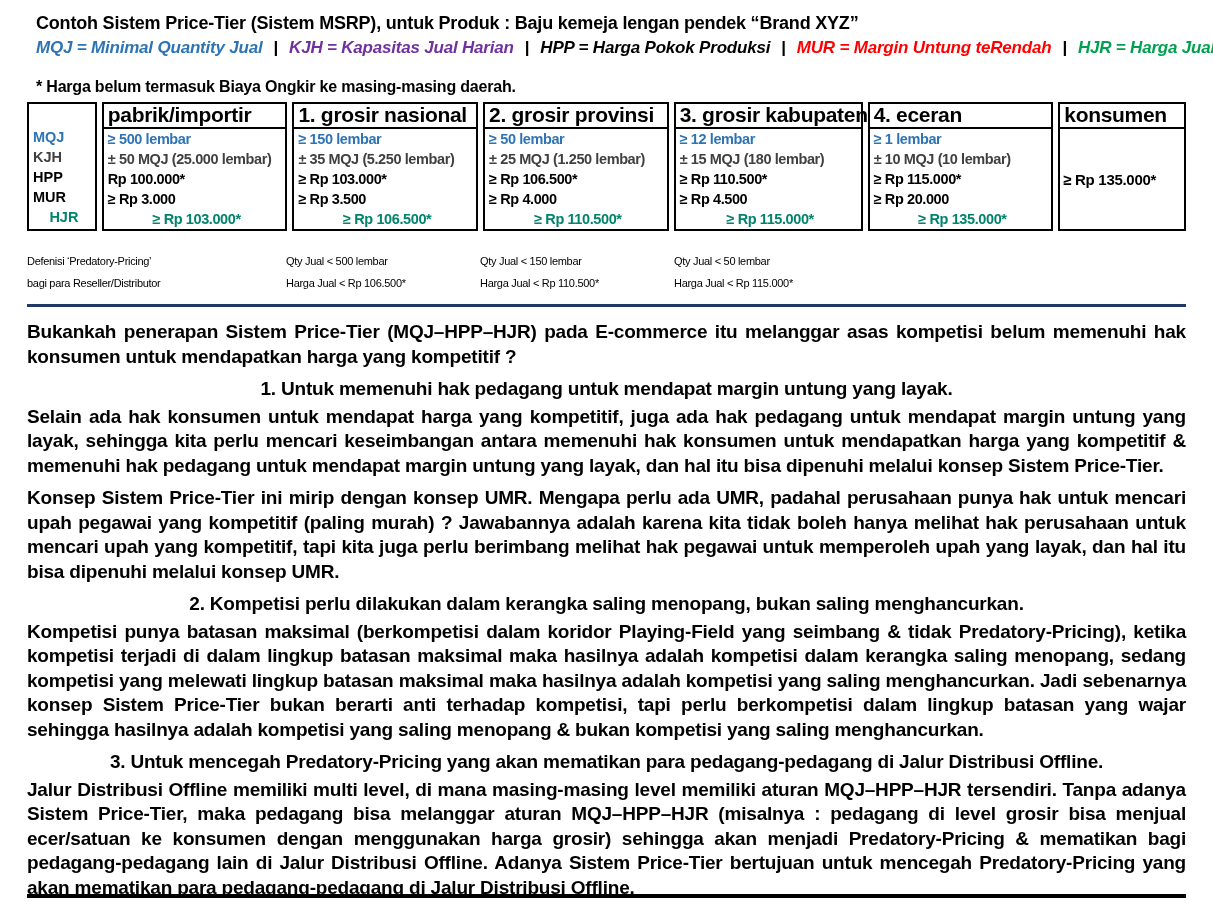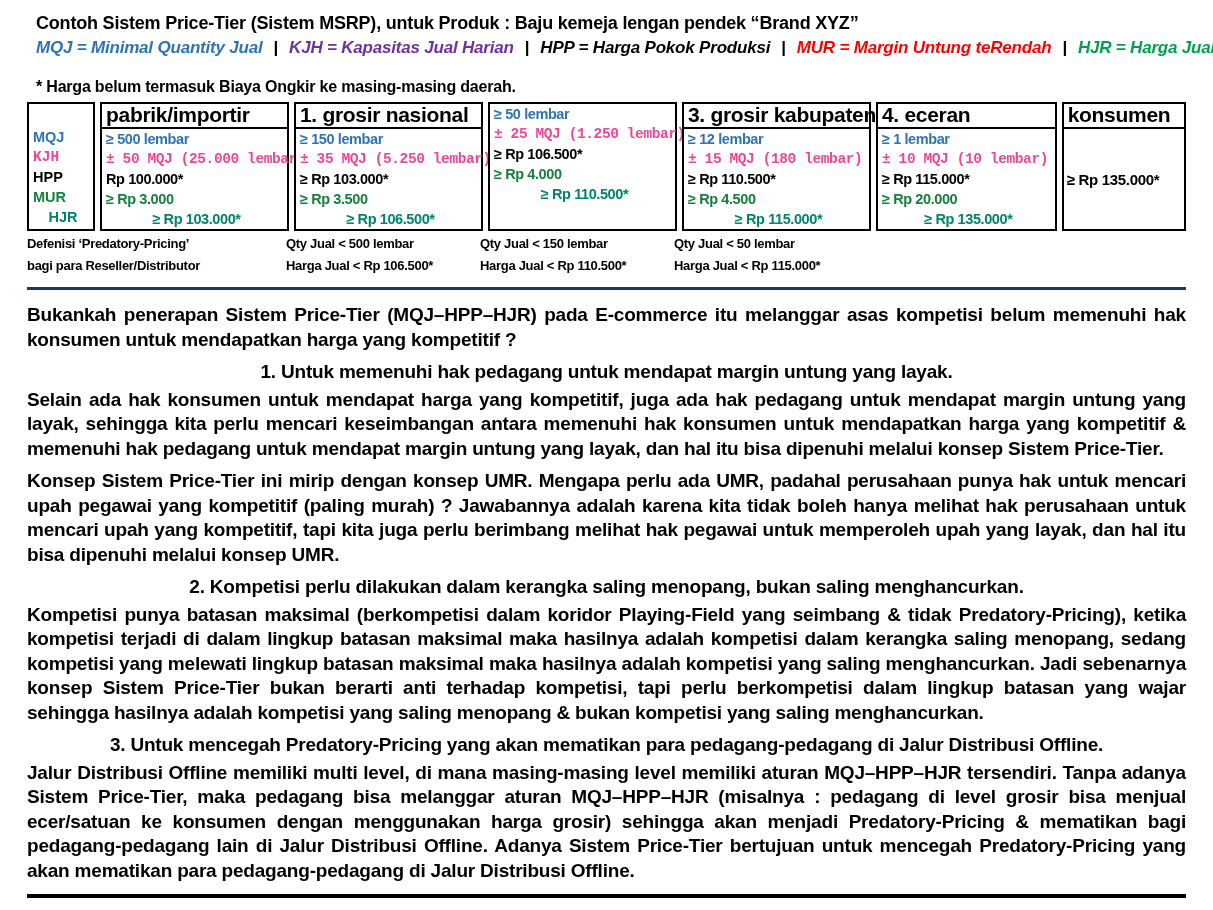--- a/index.html
+++ b/index.html
@@ -19,25 +19,25 @@
   .tier-table { display:flex; gap:5px; margin-top:6px; }
   .col { border:2px solid #000; background:#fff; }
   .col .hdr { font-size:21px; font-weight:bold; height:25px; line-height:22px; padding-left:4px; border-bottom:2px solid #000; white-space:nowrap; letter-spacing:-0.3px; }
   .col .hdr.empty { border-bottom:none; height:23px; }
   .col .cell { font-size:14.5px; font-weight:bold; height:20px; line-height:20px; padding-left:4px; white-space:nowrap; letter-spacing:-0.4px; }
   .col.labels { width:71px; }
   .col.labels .cell { letter-spacing:0; }
   .col.data { width:189px; }
   .col.consumer { width:130px; display:flex; flex-direction:column; }
   .consumer-value { flex:1; display:flex; align-items:center; padding-left:3px; font-size:15px; font-weight:bold; letter-spacing:-0.3px; }
-  .c-mqj { color:#2E74B5; } .c-kjh { color:#ec4899;font-family:Liberation Mono, monospace; } .c-hpp { color:#000000; }
-  .c-mur { color:#15803d; } .c-hjr { color:#00846B;text-align:center; }
+  .c-mqj { color:#2E74B5; } .c-kjh { color:#404040; } .c-hpp { color:#000000; }
+  .c-mur { color:#000000; } .c-hjr { color:#00846B;text-align:center; }
 
   
-  .predatory { display:flex; margin-top:2px; font-size:13px; font-weight:bold; line-height:22px; letter-spacing:-0.3px; }
+  .predatory { display:flex; margin-top:19px; font-size:11px; font-weight:normal; line-height:22px; letter-spacing:-0.3px; }
   .pred-label { width:259px; }
   .pred-entry { width:194px; }
 
   .divider { height:3px; background:#1F3864; margin-top:10px; }
 
   
   .body-text { margin-top:13px; font-size:19px; font-weight:bold; line-height:24.5px; letter-spacing:-0.2px; }
   .body-text p { text-align:justify; margin-bottom:8px; }
   .body-text p.h { text-align:center; margin-bottom:3px; margin-top:1px; }
 
@@ -79,20 +79,21 @@
     <div class="col data">
       <div class="hdr">1. grosir nasional</div>
       <div class="cell c-mqj">≥ 150 lembar</div>
       <div class="cell c-kjh">± 35 MQJ (5.250 lembar)</div>
       <div class="cell c-hpp">≥ Rp 103.000*</div>
       <div class="cell c-mur">≥ Rp 3.500</div>
       <div class="cell c-hjr">≥ Rp 106.500*</div>
     </div>
 
     <div class="col data">
+      <div class="hdr">2. grosir provinsi</div>
       <div class="cell c-mqj">≥ 50 lembar</div>
       <div class="cell c-kjh">± 25 MQJ (1.250 lembar)</div>
       <div class="cell c-hpp">≥ Rp 106.500*</div>
       <div class="cell c-mur">≥ Rp 4.000</div>
       <div class="cell c-hjr">≥ Rp 110.500*</div>
     </div>
 
     <div class="col data">
       <div class="hdr">3. grosir kabupaten/kota</div>
       <div class="cell c-mqj">≥ 12 lembar</div>

